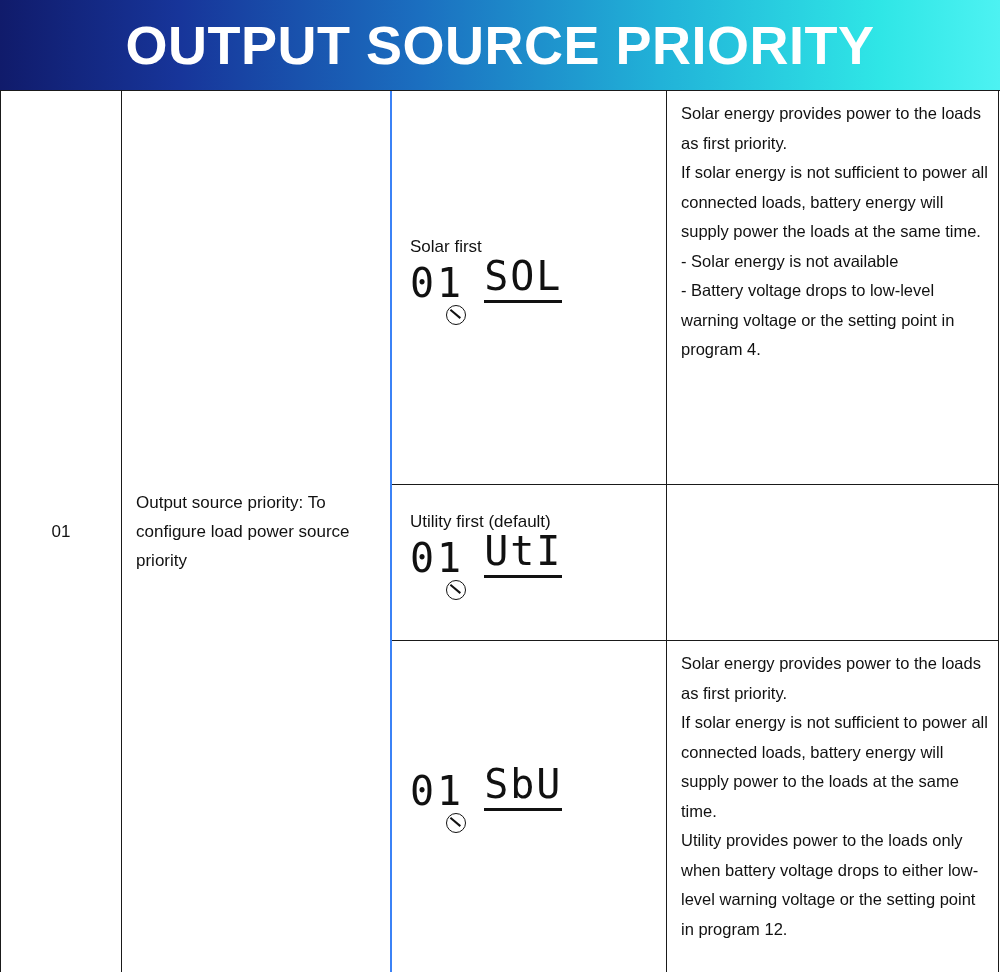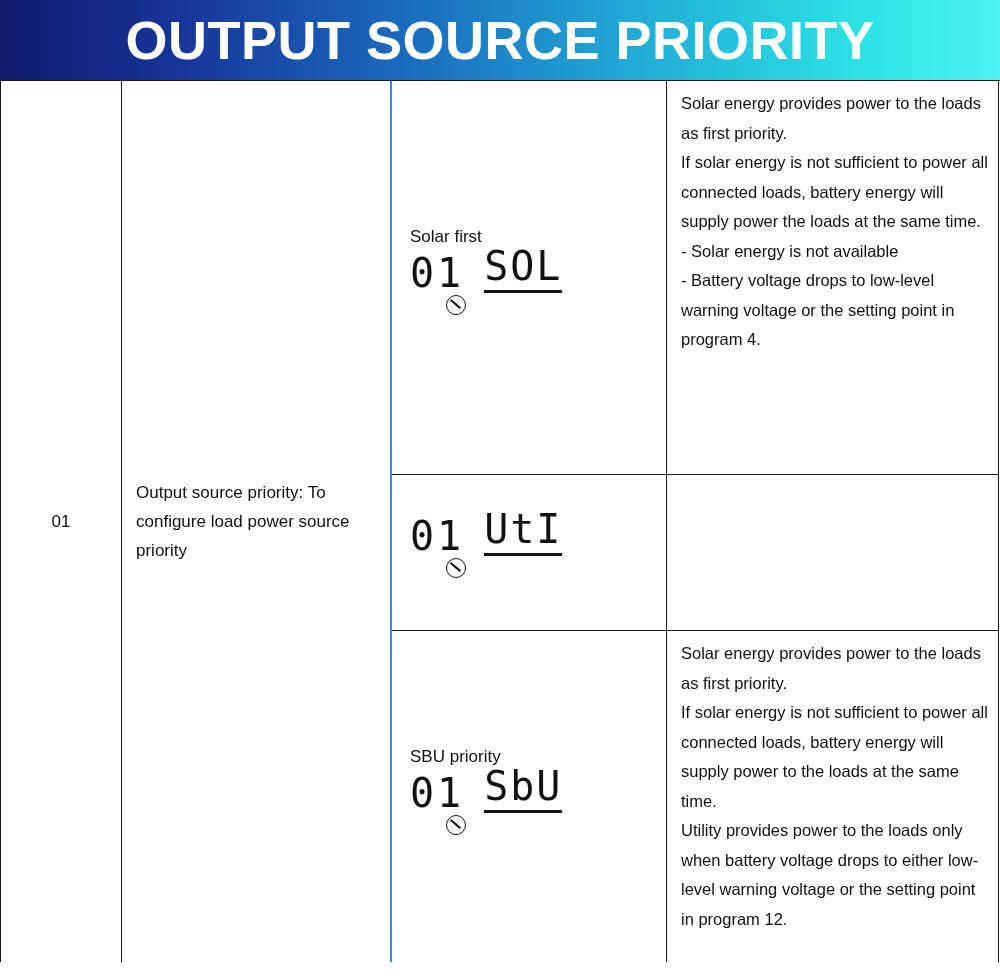--- a/index.html
+++ b/index.html
@@ -12,21 +12,21 @@
     height: 978px;
     font-family: "Liberation Sans", sans-serif;
     color: #111111;
     overflow: hidden;
   }
 
   
   .banner {
     position: relative;
     width: 1000px;
-    height: 80px;
+    height: 90px;
     background: linear-gradient(90deg, #101b6b 0%, #17359a 18%, #1b6fc0 42%, #21b2d8 66%, #2fe6e6 88%, #4df2f2 100%);
     display: flex;
     align-items: center;
     justify-content: center;
     overflow: hidden;
   }
   .banner-title {
     color: #ffffff;
     font-size: 54px;
     font-weight: bold;
@@ -218,39 +218,39 @@
       <div class="opt-right">
         <p>Solar energy provides power to the loads as first priority.</p>
         <p>If solar energy is not sufficient to power all connected loads, battery energy will supply power the loads at the same time.</p>
         <p>- Solar energy is not available</p>
         <p>- Battery voltage drops to low-level warning voltage or the setting point in program 4.</p>
       </div>
     </div>
 
     <div class="opt-row r2">
       <div class="opt-left">
+        <div class="opt-label">Utility first (default)</div>
         <div class="lcd">
           <div class="lcd-stack">
             <div class="lcd-row">
               <span class="lcd-digits">01</span>
               <span class="lcd-word">UtI</span>
             </div>
             <div class="lcd-under">
               <span class="clock-icon"></span>
             </div>
           </div>
         </div>
       </div>
       <div class="opt-right justify">
       </div>
     </div>
 
     <div class="opt-row r3">
       <div class="opt-left">
-        <div class="opt-label">SBU priority</div>
         <div class="lcd">
           <div class="lcd-stack">
             <div class="lcd-row">
               <span class="lcd-digits">01</span>
               <span class="lcd-word">SbU</span>
             </div>
             <div class="lcd-under">
               <span class="clock-icon"></span>
             </div>
           </div>

